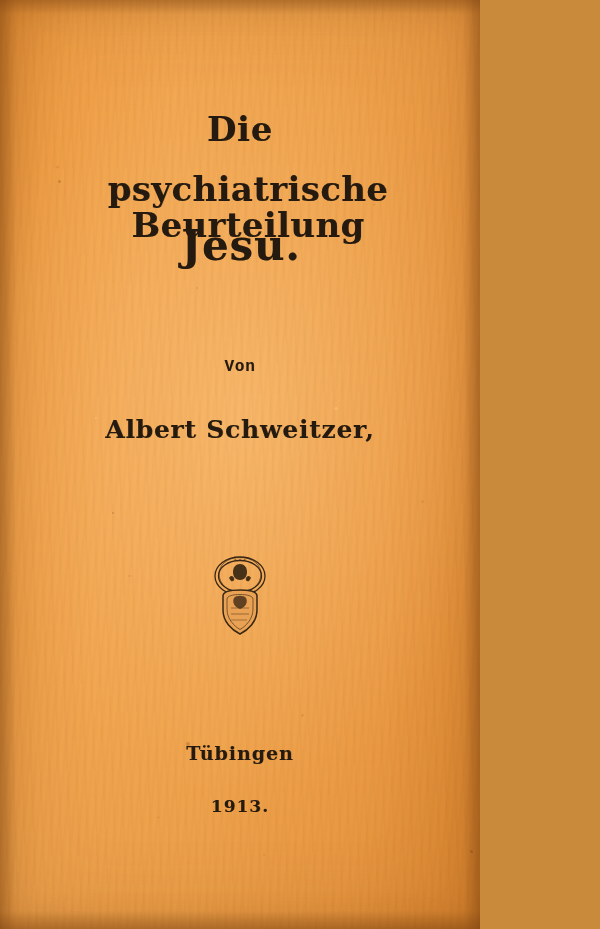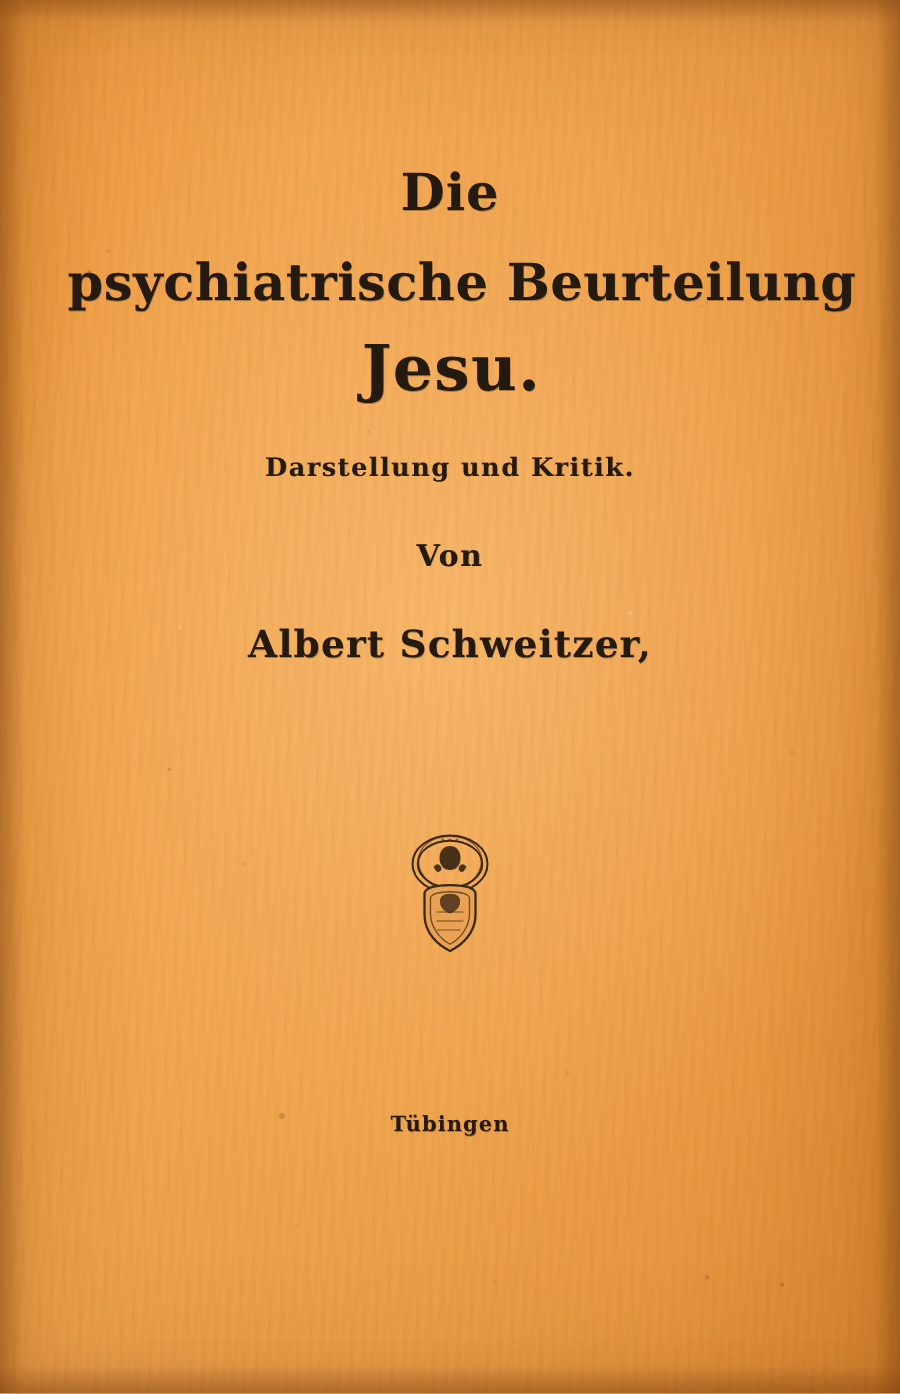--- a/index.html
+++ b/index.html
@@ -9,21 +9,21 @@
   body {
     width: 600px;
     height: 929px;
     overflow: hidden;
     font-family: "DejaVu Serif", serif;
     background: #c98a3c;
   }
 
   .page {
     position: relative;
-    width: 600px;
+    width: 480px;
     height: 929px;
     box-sizing: border-box;
     background:
       radial-gradient(ellipse 120% 90% at 50% 45%, rgba(255, 200, 130, 0.55) 0%, rgba(246, 168, 80, 0.18) 45%, rgba(170, 100, 30, 0.22) 100%),
       linear-gradient(100deg, #e08b33 0%, #ef9e45 12%, #f0a44e 30%, #eda049 55%, #e8963f 78%, #d9832c 100%);
     overflow: hidden;
   }
 
   
   .texture-streaks {
@@ -132,22 +132,23 @@
     left: 0; right: 0;
     top: 302px;
     font-size: 17px;
     letter-spacing: 0.06em;
   }
 
   .byline {
     position: absolute;
     left: 0; right: 0;
     top: 358px;
-    font-size: 20px;
+    font-size: 16px;
     letter-spacing: 0.05em;
+    font-family: Liberation Mono, monospace;
   }
 
   .author {
     position: absolute;
     left: 0; right: 0;
     top: 415px;
     font-size: 25px;
     letter-spacing: 0.03em;
   }
 
@@ -167,21 +168,21 @@
     transform: translateX(-50%);
     width: 74px;
     height: 86px;
     opacity: 0.92;
   }
 
   .imprint-place {
     position: absolute;
     left: 0; right: 0;
     top: 742px;
-    font-size: 14px;
+    font-size: 19px;
     letter-spacing: 0.05em;
   }
   .imprint-publisher {
     position: absolute;
     left: 0; right: 0;
     top: 770px;
     font-size: 17px;
     letter-spacing: 0.01em;
   }
   .imprint-year {
@@ -220,21 +221,20 @@
   <div class="spot" style="left:112px; top:512px; width:2px; height:2px;"></div>
 
   <div class="content">
 
     <div class="blackletter title-line1">Die</div>
 
     <div class="blackletter title-line2">psychiatrische Beurteilung</div>
 
     <div class="blackletter title-line3">Jesu.</div>
 
-    <div class="blackletter subtitle">Darstellung und Kritik.</div>
 
     <div class="blackletter byline">Von</div>
 
     <div class="blackletter author">Albert Schweitzer,</div>
 
 
     <div class="publisher-mark">
       <svg viewBox="0 0 74 86" width="74" height="86" aria-hidden="true">
         <g fill="none" stroke="#2a1c0e" stroke-width="1.3">
           <ellipse cx="37" cy="24" rx="25" ry="19"></ellipse>
@@ -254,15 +254,16 @@
         </g>
         <g fill="#2a1c0e" opacity="0.55" font-family="DejaVu Serif, serif" font-size="4.2">
           <text x="37" y="9" text-anchor="middle">✦ ✦ ✦</text>
         </g>
       </svg>
     </div>
 
     <div class="blackletter imprint-place">Tübingen</div>
 
 
+    <div class="blackletter imprint-year">1913.</div>
 
   </div>
 </div>
 
 </body></html>

